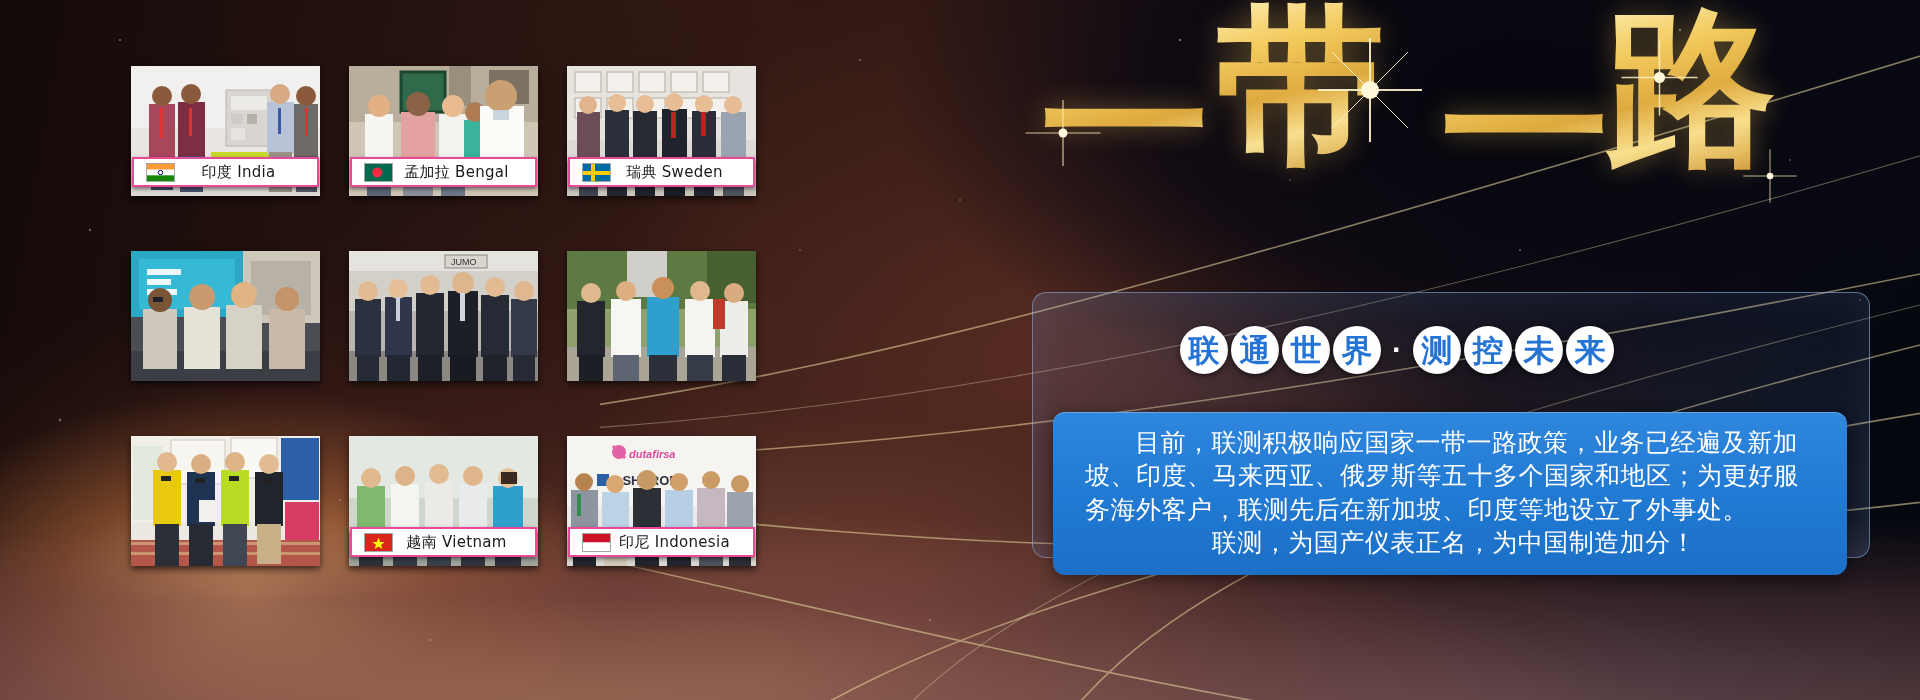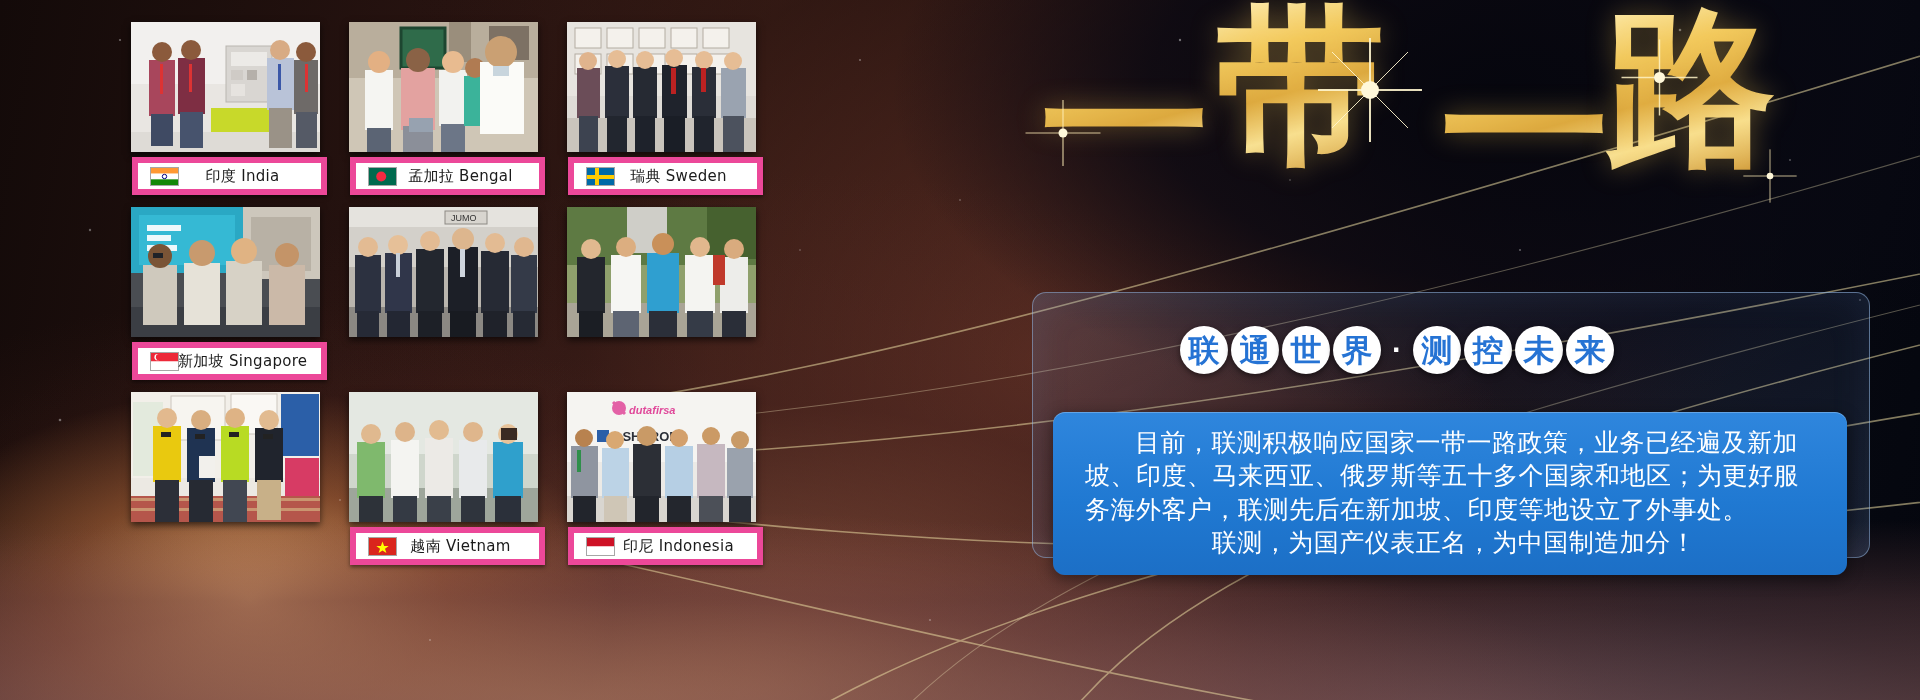--- a/index.html
+++ b/index.html
@@ -32,24 +32,24 @@
 
   
   .arcs{position:absolute;left:600px;top:-60px;width:1340px;height:830px;pointer-events:none;}
 
   
   .grid{position:absolute;left:131px;top:22px;width:625px;height:560px;
         display:grid;grid-template-columns:repeat(3,189px);grid-template-rows:repeat(3,176px);
         column-gap:29px;row-gap:9px;}
   .cell{position:relative;}
   .photo{position:relative;width:189px;height:130px;overflow:hidden;
-    box-shadow:0 3px 7px rgba(0,0,0,.65);}
+    box-shadow:0 3px 7px rgba(0,0,0,.65);margin-top:44px;}
   .photo .ph{position:absolute;inset:0;}
   .caption{position:absolute;left:1px;top:135px;width:183px;height:26px;
-    background:#fff;border:6px solid #ec4899;display:flex;align-items:center;
+    background:#fff;border:2px solid #ec4899;display:flex;align-items:center;
     box-shadow:0 2px 4px rgba(0,0,0,.5);}
   .flag{width:27px;height:17px;margin-left:13px;flex:0 0 auto;
     box-shadow:0 0 0 1px rgba(0,0,0,.35);overflow:hidden;position:relative;}
   .cap-text{flex:1;text-align:center;font-size:15px;color:#1a1a1a;
     letter-spacing:.3px;padding-right:14px;white-space:nowrap;
     font-family:"DejaVu Sans","Liberation Sans",sans-serif;}
 
   
   .calligraphy{position:absolute;left:1040px;top:8px;width:760px;height:200px;}
   .calli-char{position:absolute;font-size:170px;line-height:1;
@@ -291,31 +291,20 @@
               <circle cx="29" cy="49" r="12" fill="#7a5436"></circle>
             <rect x="53" y="56" width="36" height="62" fill="#e6e2d8"></rect>
               <circle cx="71" cy="46" r="13" fill="#c89a6e"></circle>
             <rect x="95" y="54" width="36" height="64" fill="#d7d2c6"></rect>
               <circle cx="113" cy="44" r="13" fill="#e0b383"></circle>
             <rect x="138" y="58" width="36" height="60" fill="#cbb9a8"></rect>
               <circle cx="156" cy="48" r="12" fill="#c49468"></circle>
             <rect x="22" y="46" width="10" height="5" fill="#1f2228"></rect>
           </g>
         </svg>
-      </div>
-      <div class="caption">
-        <span class="flag">
-          <svg viewBox="0 0 27 17" width="27" height="17">
-              <rect width="27" height="8.5" fill="#ed2939"></rect>
-              <rect y="8.5" width="27" height="8.5" fill="#fff"></rect>
-              <circle cx="6.5" cy="4.2" r="3.1" fill="#fff"></circle>
-              <circle cx="8" cy="4.2" r="3.1" fill="#ed2939"></circle>
-            </svg>
-        </span>
-        <span class="cap-text">新加坡 Singapore</span>
       </div>
     </div>
 
     <div class="cell">
       <div class="photo">
         <svg class="ph" viewBox="0 0 189 130" preserveAspectRatio="none">
           <rect width="189" height="130" fill="#b9b5ae"></rect>
           <rect x="0" y="0" width="189" height="60" fill="#d3d0ca"></rect>
           <rect x="0" y="0" width="189" height="20" fill="#e5e3de"></rect>
           <rect x="96" y="4" width="42" height="13" fill="#d8d5cf" stroke="#8d8a84"></rect>

